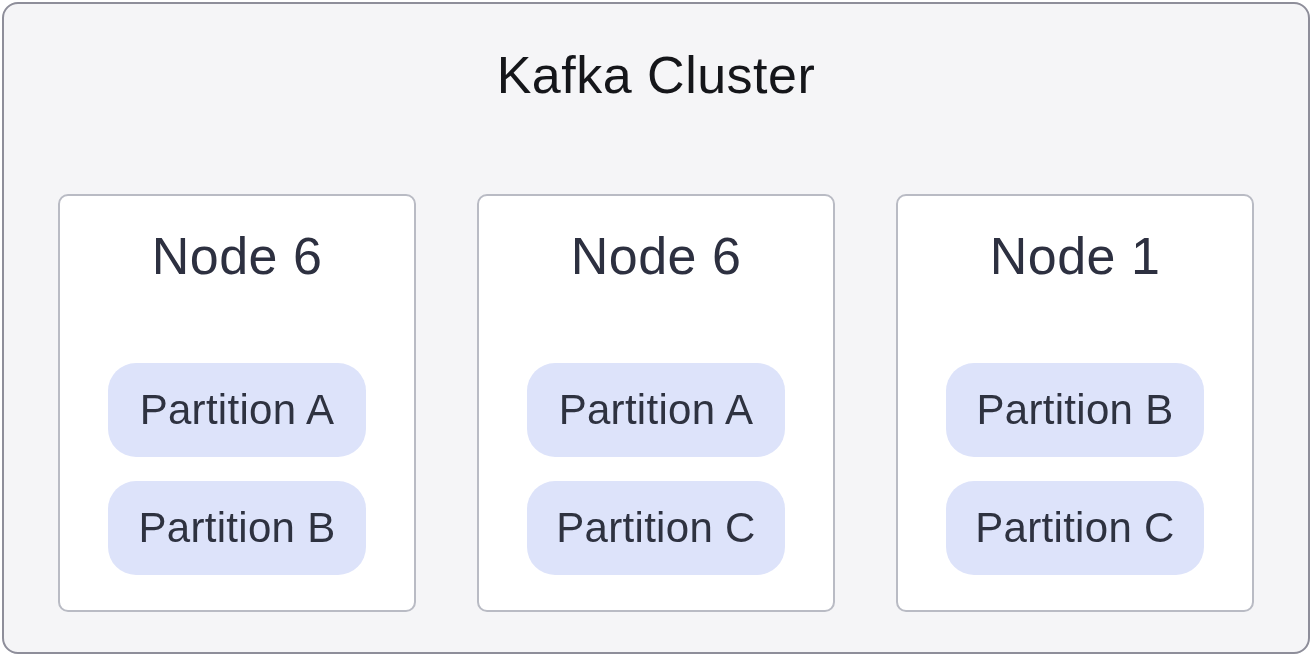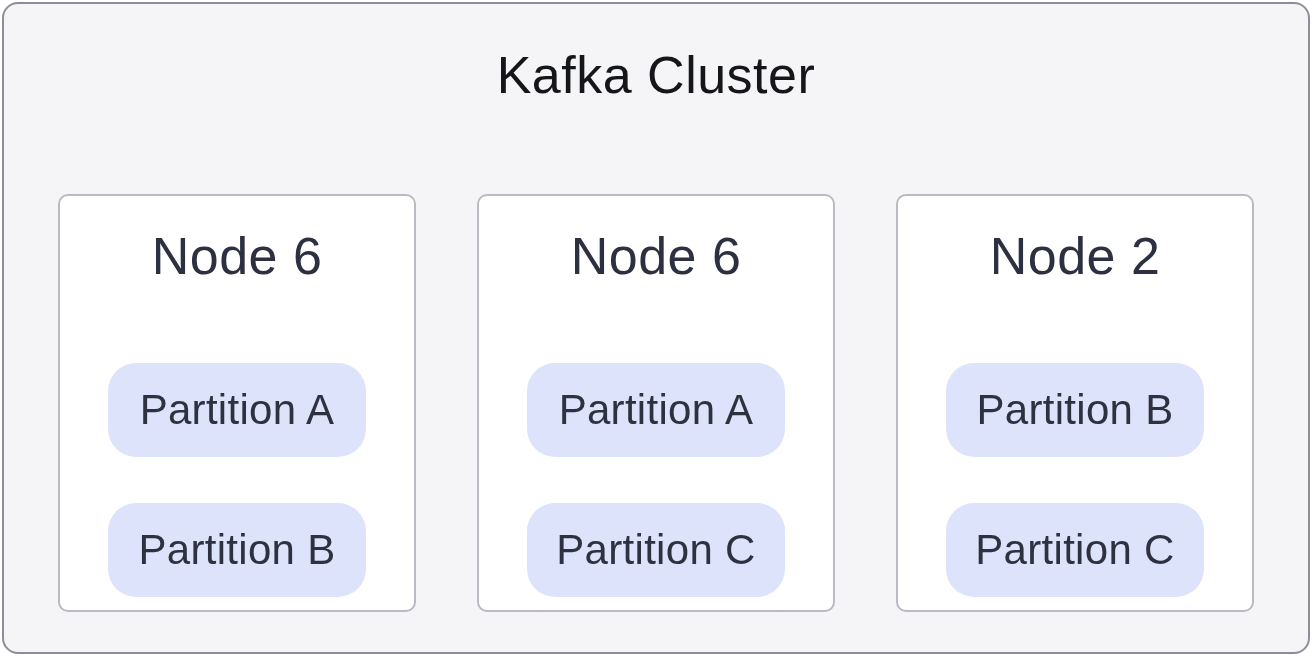--- a/index.html
+++ b/index.html
@@ -67,21 +67,21 @@
     font-weight: 400;
     color: var(--node-title-text, #2d3040);
     letter-spacing: 0.5px;
   }
 
   .pills {
     margin-top: 77px;
     display: flex;
     flex-direction: column;
     align-items: flex-start;
-    gap: 46px;
+    gap: 24px;
   }
 
   .pill {
     width: 258px;
     height: 94px;
     border-radius: 28px;
     background: var(--partition-bg, #dde3fa);
     color: var(--partition-text, #2e3240);
     font-size: 42px;
     letter-spacing: 0.3px;
@@ -108,21 +108,21 @@
 
     <div class="node">
       <div class="node-title">Node 6</div>
       <div class="pills">
         <div class="pill">Partition A</div>
         <div class="pill">Partition C</div>
       </div>
     </div>
 
     <div class="node">
-      <div class="node-title">Node 2</div>
+      <div class="node-title">Node 1</div>
       <div class="pills">
         <div class="pill">Partition B</div>
         <div class="pill">Partition C</div>
       </div>
     </div>
 
   </div>
 </div>
 
 </body></html>

